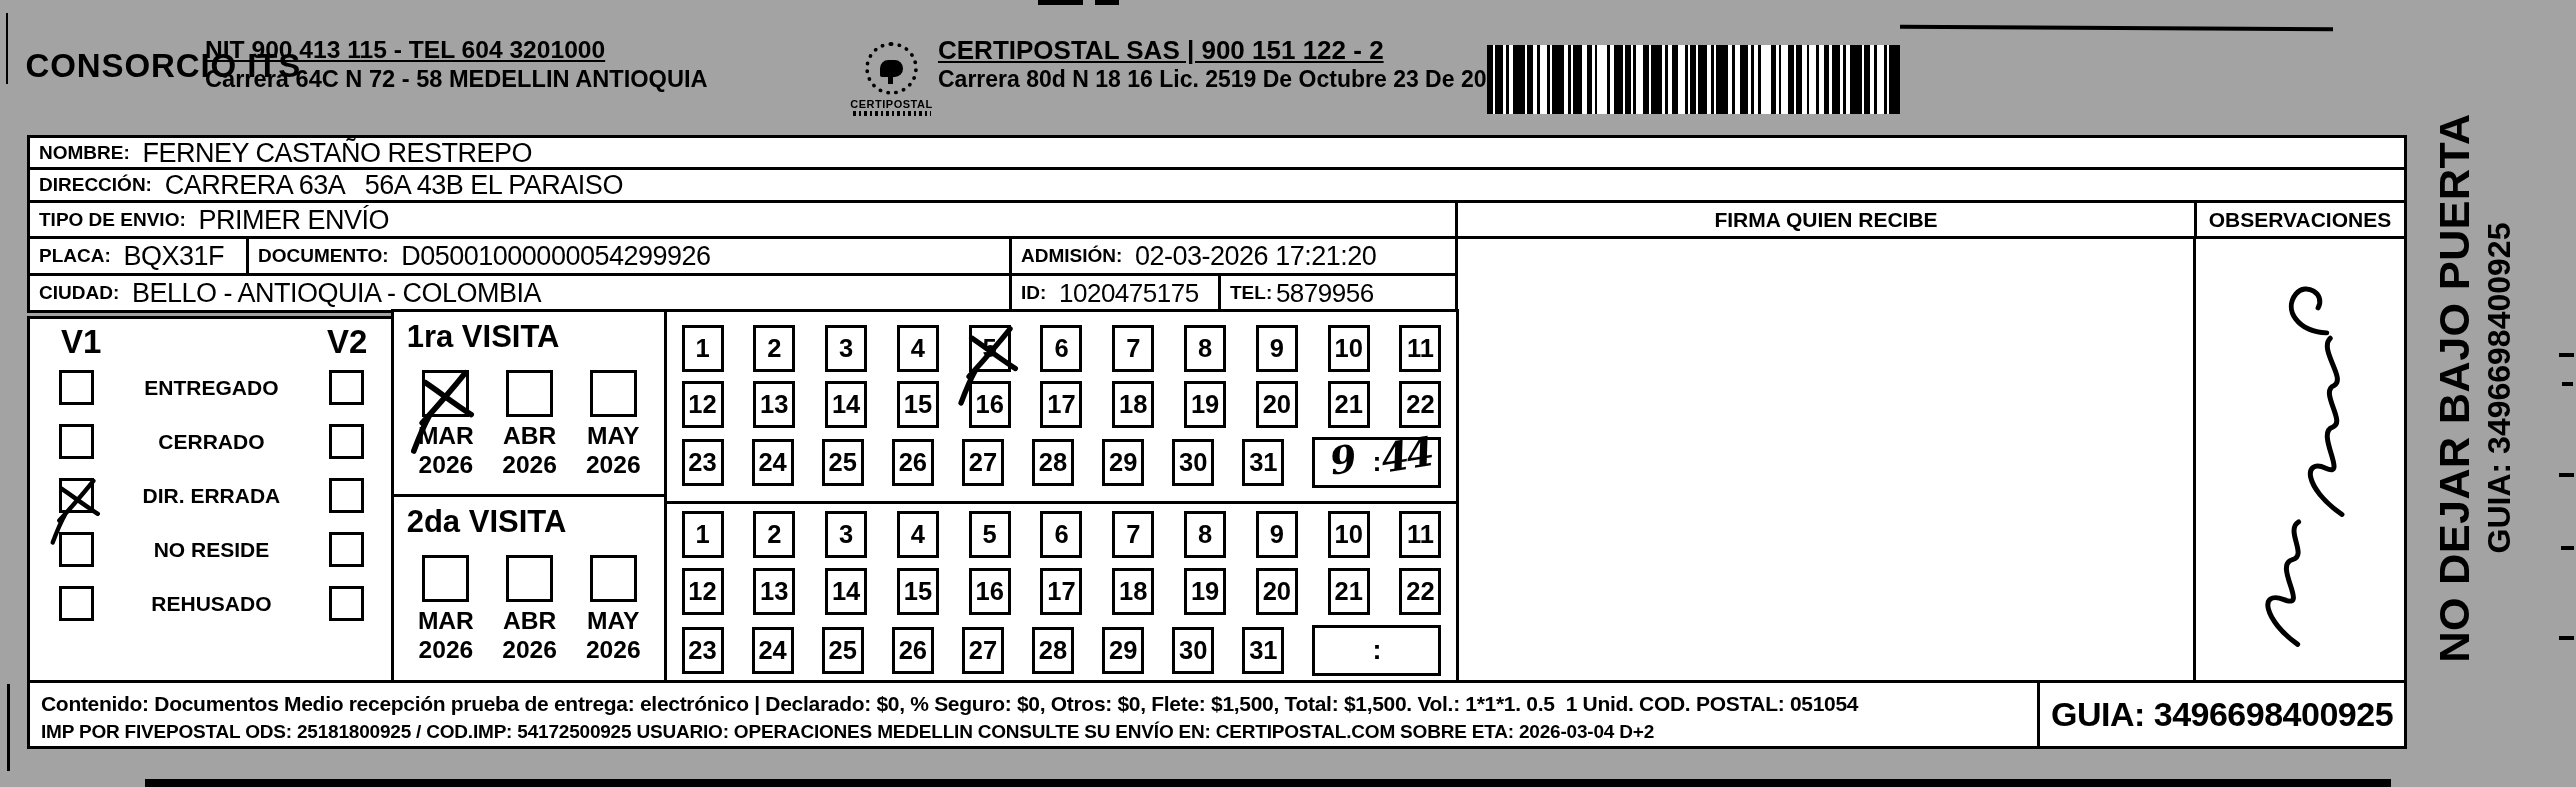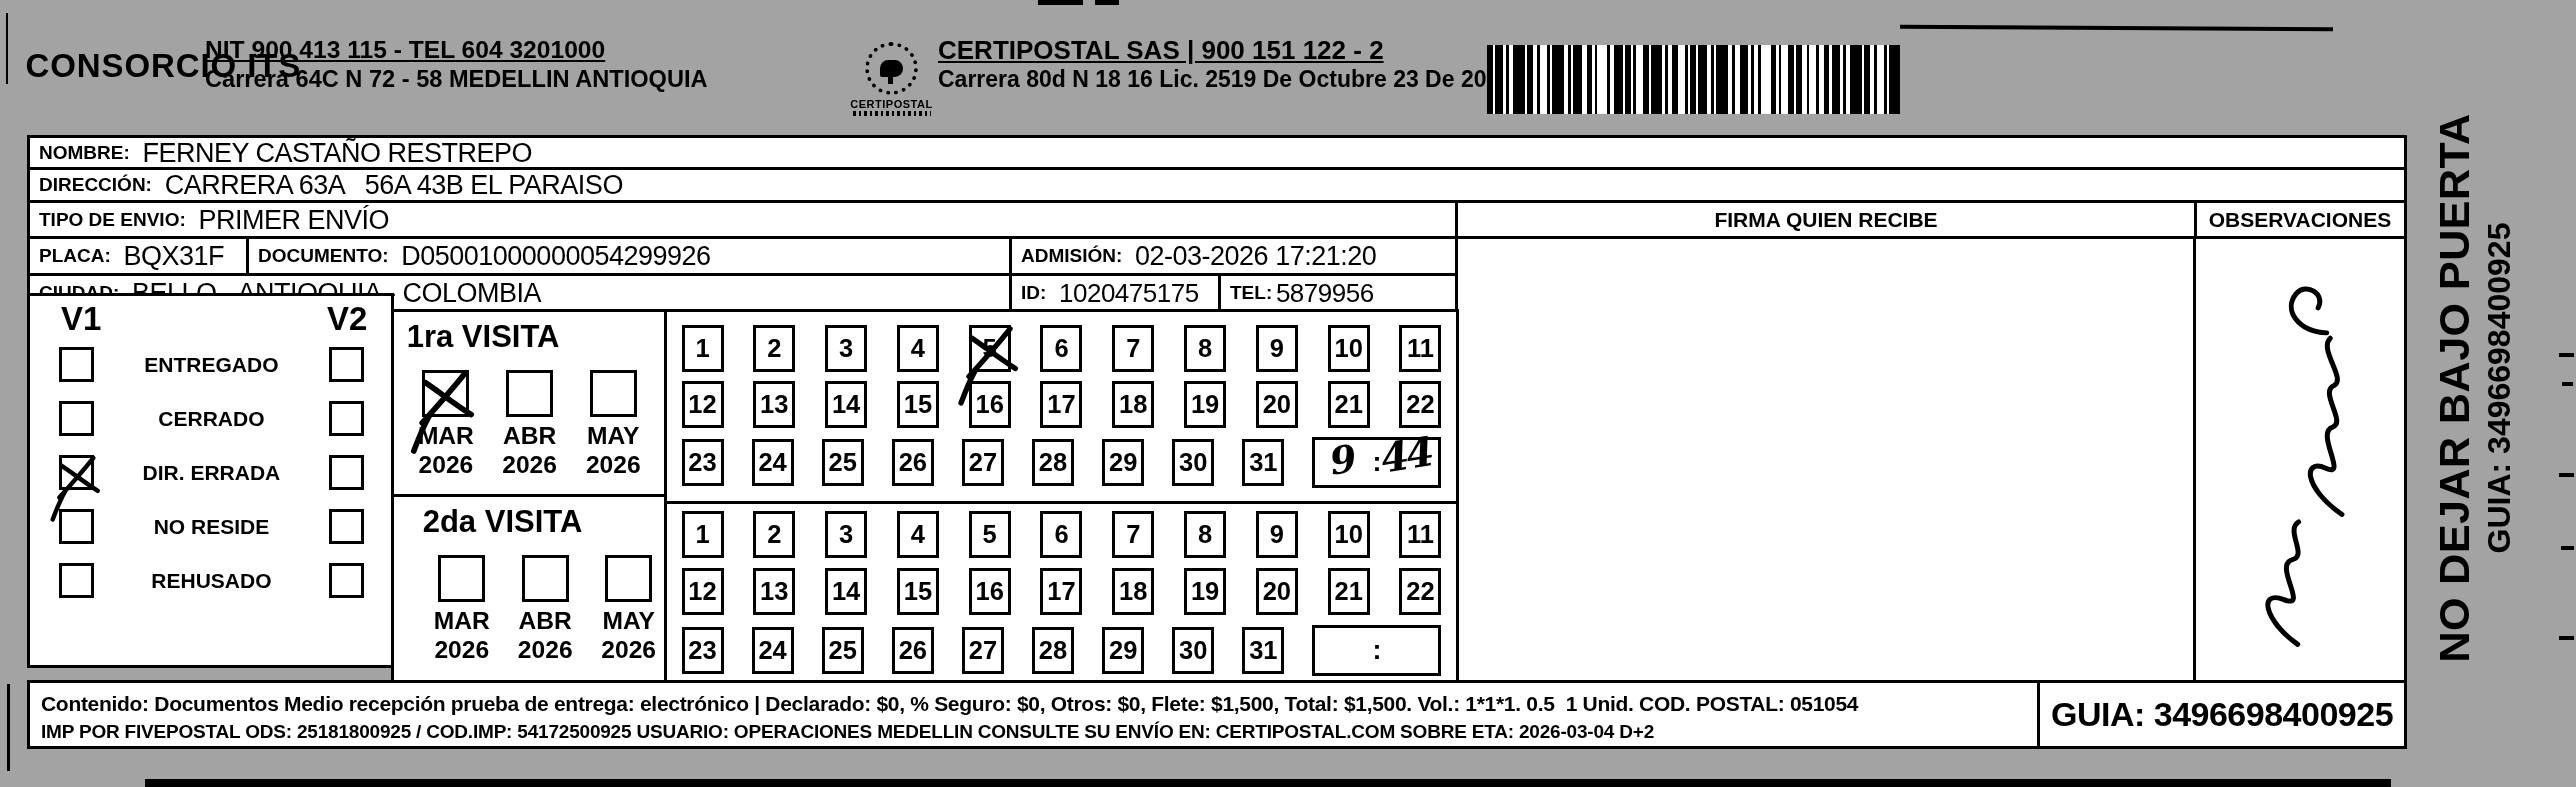--- a/index.html
+++ b/index.html
@@ -231,21 +231,21 @@
   <div class="cell" style="left:2193px; top:236px; width:214px; height:447px; overflow:hidden;">
     <svg width="214" height="447" viewBox="0 0 235 492">
       <g transform="translate(112 252) rotate(-78)" stroke="#000" stroke-width="5.5" fill="none" stroke-linecap="round">
         <path d="M-190 40 C -172 -2, -140 -15, -145 15 C -150 45, -110 -5, -100 15 C -92 31, -70 0, -58 13"></path>
         <path d="M-40 58 C -20 10, 12 3, 6 30 C 0 57, 42 10, 52 28 C 60 42, 87 5, 97 20 C 107 32, 132 -5, 147 5"></path>
         <path d="M152 0 C 147 -32, 167 -52, 187 -42 C 202 -34, 194 -10, 177 -15"></path>
       </g>
     </svg>
   </div>
 
-  <div class="cell" style="left:27px; top:293px; width:367px; height:375px;">
+  <div class="cell" style="left:27px; top:316px; width:367px; height:375px;">
       <div class="status-header">
         <span>V1</span>
         <span>V2</span>
       </div>
       <div class="status-row">
         <div class="checkbox"></div>
         <div class="status-label">ENTREGADO</div>
         <div class="checkbox"></div>
       </div>
       <div class="status-row">
@@ -296,21 +296,21 @@
             <div class="month-label">ABR</div>
             <div class="month-label">2026</div>
           </div>
           <div class="month-col">
             <div class="month-box"></div>
             <div class="month-label">MAY</div>
             <div class="month-label">2026</div>
           </div>
         </div>
       </div>
-    <div style="position:absolute; left:0; right:0; top:185px; bottom:0;margin-left:16px;">
+    <div style="position:absolute; left:0; right:0; top:185px; bottom:0;">
         <div class="visit-title">2da VISITA</div>
         <div class="month-cols">
           <div class="month-col">
             <div class="month-box"></div>
             <div class="month-label">MAR</div>
             <div class="month-label">2026</div>
           </div>
           <div class="month-col">
             <div class="month-box"></div>
             <div class="month-label">ABR</div>

